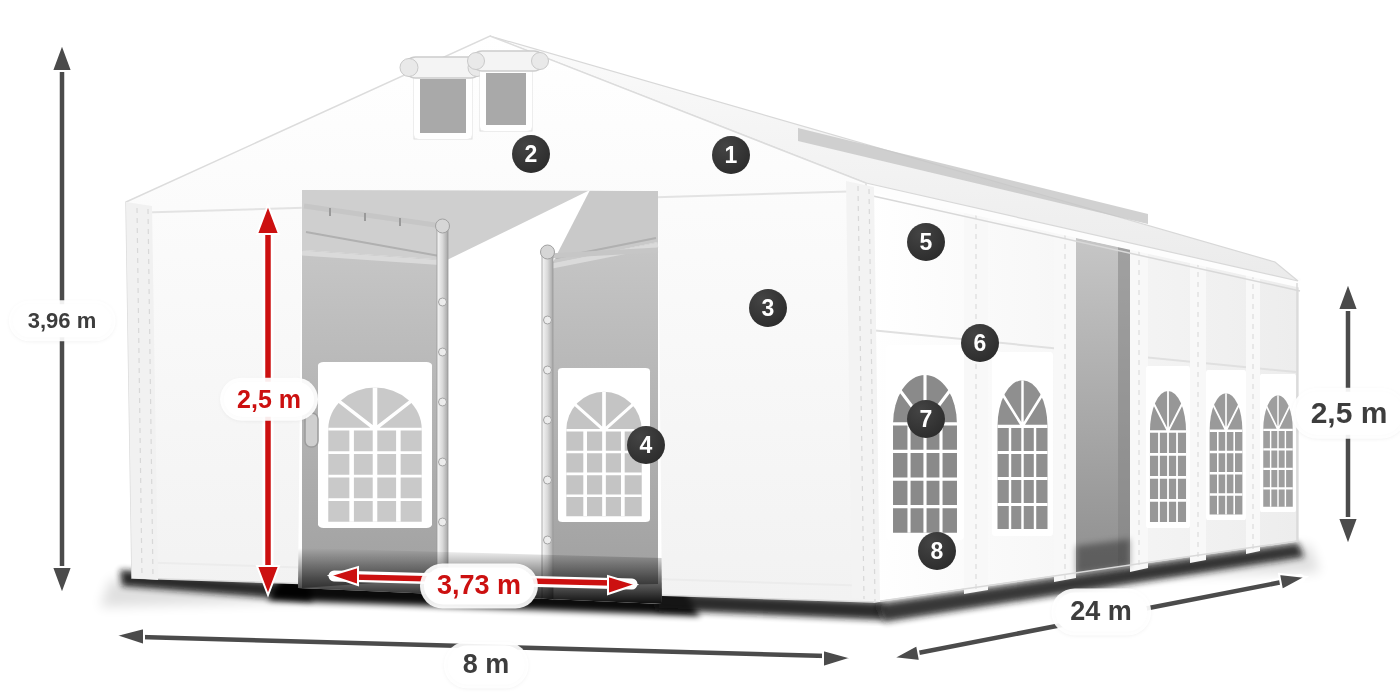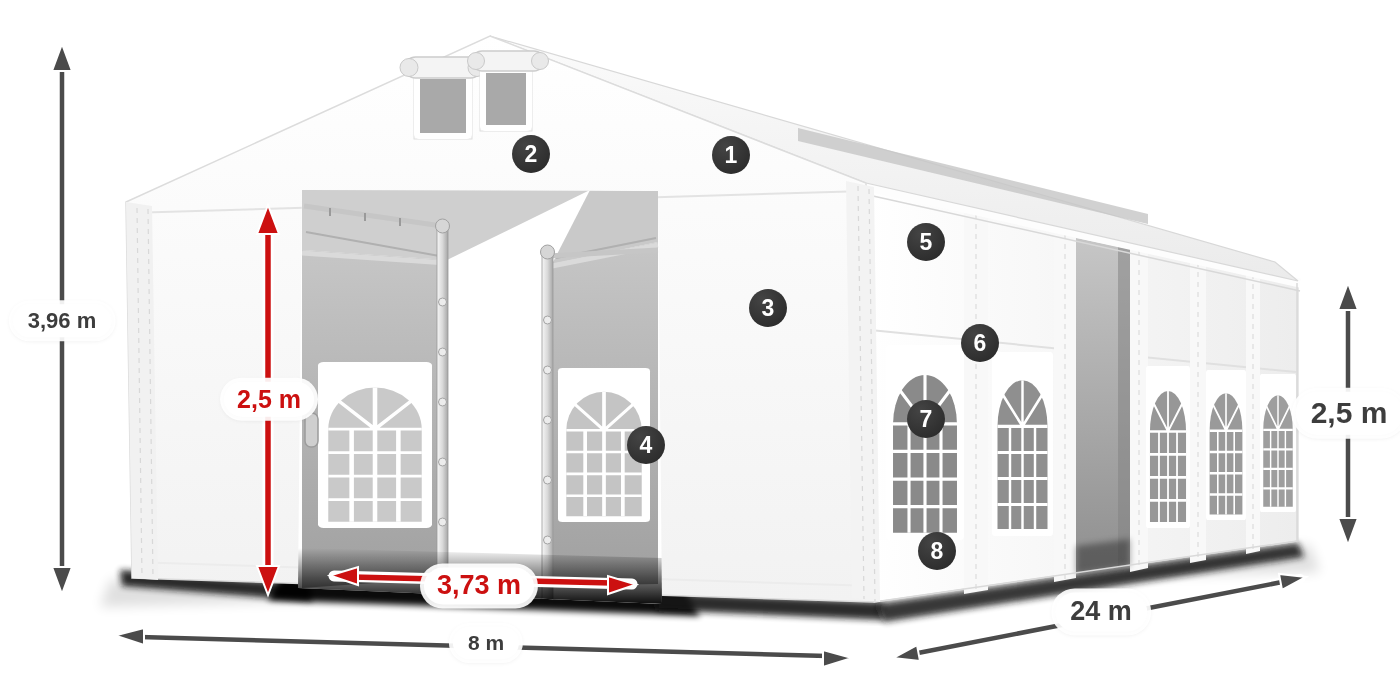--- a/index.html
+++ b/index.html
@@ -11,21 +11,21 @@
   .dim-pill{
     position:absolute;transform:translate(-50%,-50%);
     background:#ffffff;border-radius:999px;font-weight:bold;color:#3d3d3d;
     padding:4px 15px;line-height:1.15;white-space:nowrap;z-index:4;
     box-shadow:0 0 0 4px rgba(255,255,255,.92), 0 1px 6px rgba(0,0,0,.22);
   }
   .dim-pill.red{color:#cc1010;}
   .p-total{left:62px;top:321px;font-size:22px;}
   .p-entrh{left:269px;top:399px;font-size:25px;padding:3px 13px;}
   .p-entrw{left:479px;top:580px;font-size:27px;padding:3px 13px;margin-top:6px;}
-  .p-width{left:486px;top:643px;font-size:21px;}
+  .p-width{left:486px;top:665px;font-size:27px;}
   .p-length{left:1101px;top:612px;font-size:27px;}
   .p-sideh{left:1349px;top:413px;font-size:30px;}
   .badge{
     position:absolute;transform:translate(-50%,-50%);
     width:38px;height:38px;border-radius:50%;
     background:radial-gradient(circle at 35% 28%, #444444, #262626);
     color:#ffffff;font-weight:bold;font-size:23px;
     display:flex;align-items:center;justify-content:center;z-index:3;
   }
   .b1{left:731px;top:155px;}  .b2{left:531px;top:154px;}

